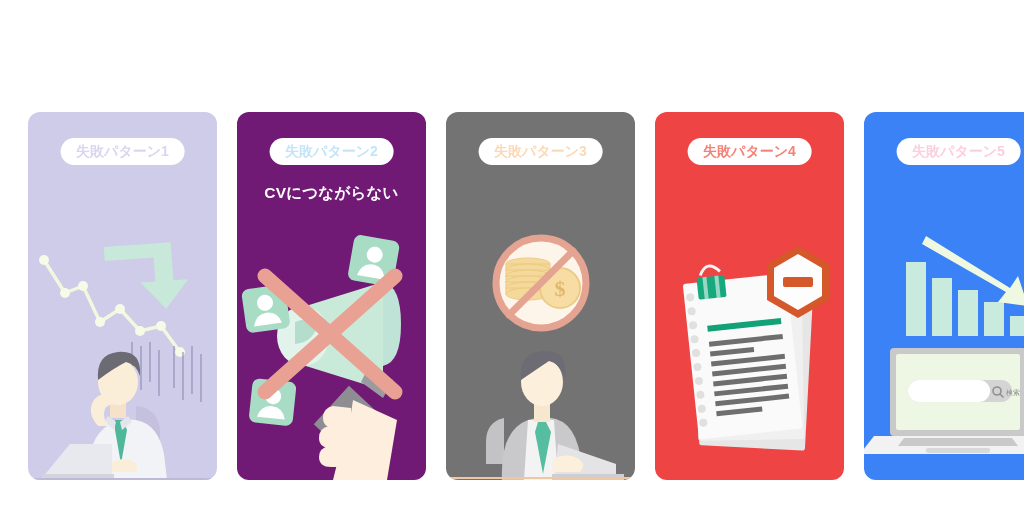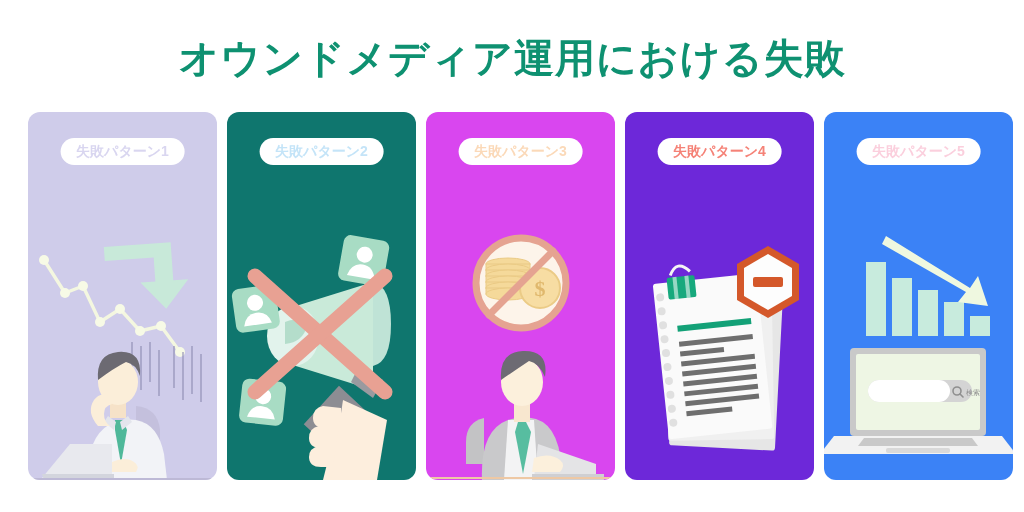--- a/index.html
+++ b/index.html
@@ -39,21 +39,21 @@
   }
 
   
   .cards {
     position: absolute;
     top: 112px;
     left: 28px;
     width: 968px;
     height: 368px;
     display: flex;
-    gap: 10px;
+    gap: 20px;
   }
 
   .card {
     position: relative;
     width: 189px;
     height: 368px;
     border-radius: 12px;
     overflow: hidden;
     flex: 0 0 189px;
   }
@@ -94,21 +94,20 @@
     height: 250px;
   }
 
   .illus svg { display: block; width: 189px; height: 250px; }
 </style>
 </head>
 <body>
 
 <div class="page">
 
-  <div class="page-title">オウンドメディア運用における失敗</div>
 
   <div class="cards">
 
     <div class="card" style="background:#cfccea">
       <div class="badge" style="color:#d9d6f0">失敗パターン1</div>
       <div class="illus">
         <svg viewBox="0 0 189 250" xmlns="http://www.w3.org/2000/svg">
 
           <g>
             <path d="M78 14 L150 14 L150 14 Z" fill="none"></path>
@@ -163,22 +162,23 @@
             <path d="M16 250 l70 0 l0 -6 l-72 0 Z" fill="#d3d5dd"></path>
 
             <path d="M84 232 q14 -6 22 0 q6 4 2 10 l-24 0 Z" fill="#fbeed9"></path>
 
             <line x1="0" y1="249" x2="189" y2="249" stroke="#bdb9d6" stroke-width="2"></line>
           </g>
         </svg>
       </div>
     </div>
 
-    <div class="card" style="background:#0f766e">
+    <div class="card" style="background:#701a75">
       <div class="badge" style="color:#c4e4f8">失敗パターン2</div>
+      <div class="card-title">CVにつながらない</div>
       <div class="illus">
         <svg viewBox="0 0 189 250" xmlns="http://www.w3.org/2000/svg">
 
           <g>
             <path d="M146 52 q18 4 18 42 q0 38 -18 42 l-12 -6 l0 -72 Z" fill="#bfe3d6"></path>
             <path d="M146 52 l-90 28 q-14 6 -14 26 q0 20 14 26 l90 28 Z" fill="#c9ead9"></path>
             <ellipse cx="66" cy="106" rx="26" ry="30" fill="#e2f3ec"></ellipse>
             <path d="M58 92 q14 -6 22 4 q-4 16 -22 18 Z" fill="#b4ddcb"></path>
 
             <path d="M132 136 l24 14 l-10 18 l-22 -16 Z" fill="#9a9a9f"></path>
@@ -212,21 +212,21 @@
           </g>
 
           <g stroke="#e8a193" stroke-width="15" stroke-linecap="round">
             <line x1="28" y1="46" x2="158" y2="162"></line>
             <line x1="158" y1="46" x2="28" y2="162"></line>
           </g>
         </svg>
       </div>
     </div>
 
-    <div class="card" style="background:#d946ef">
+    <div class="card" style="background:#737373">
       <div class="badge" style="color:#fbd9b8">失敗パターン3</div>
       <div class="illus">
         <svg viewBox="0 0 189 250" xmlns="http://www.w3.org/2000/svg">
 
           <g>
             <circle cx="95" cy="53" r="46" fill="#fdf4ea"></circle>
             <circle cx="95" cy="53" r="45" fill="none" stroke="#e5a391" stroke-width="7"></circle>
 
             <g fill="#f5d99a" stroke="#eaca85" stroke-width="1">
               <ellipse cx="82" cy="34" rx="22" ry="6"></ellipse>
@@ -267,21 +267,21 @@
             <path d="M106 244 l72 0 l0 6 l-72 0 Z" fill="#cfcfd2"></path>
 
             <path d="M108 228 q16 -6 26 2 q6 5 0 12 l-28 0 Z" fill="#fcf0dc"></path>
 
             <line x1="0" y1="248" x2="189" y2="248" stroke="#eec8a4" stroke-width="2"></line>
           </g>
         </svg>
       </div>
     </div>
 
-    <div class="card" style="background:#6d28d9">
+    <div class="card" style="background:#ef4444">
       <div class="badge" style="color:#f58277">失敗パターン4</div>
       <div class="illus">
         <svg viewBox="0 0 189 250" xmlns="http://www.w3.org/2000/svg">
 
           <g>
             <rect x="48" y="66" width="106" height="152" rx="3" fill="#e6e6e6" transform="rotate(3 100 140)"></rect>
             <rect x="42" y="58" width="106" height="152" rx="3" fill="#f0f0f0" transform="rotate(-1 95 134)"></rect>
 
             <g transform="rotate(-6 90 130)">
               <rect x="36" y="48" width="104" height="156" rx="3" fill="#fafafa"></rect>

